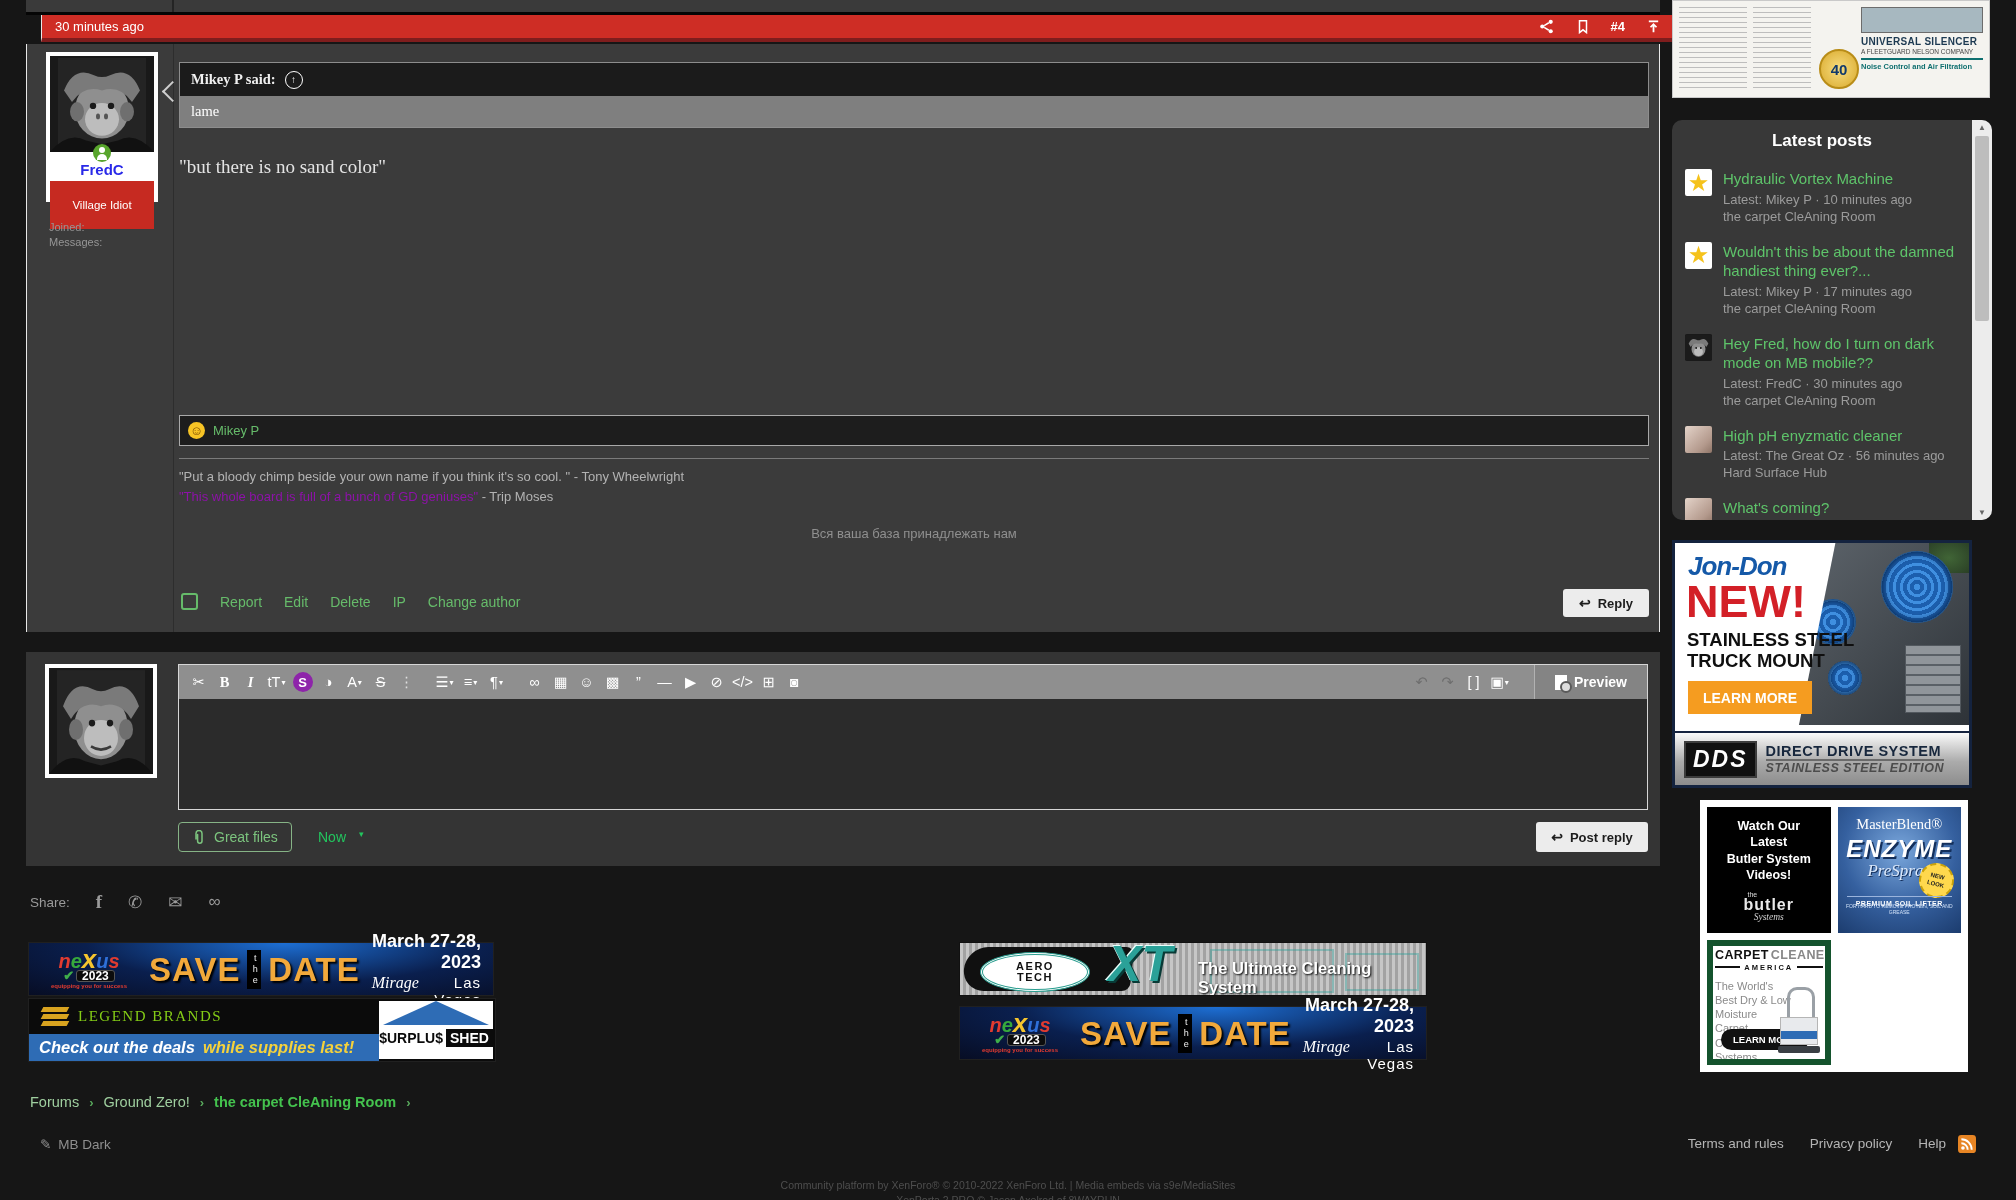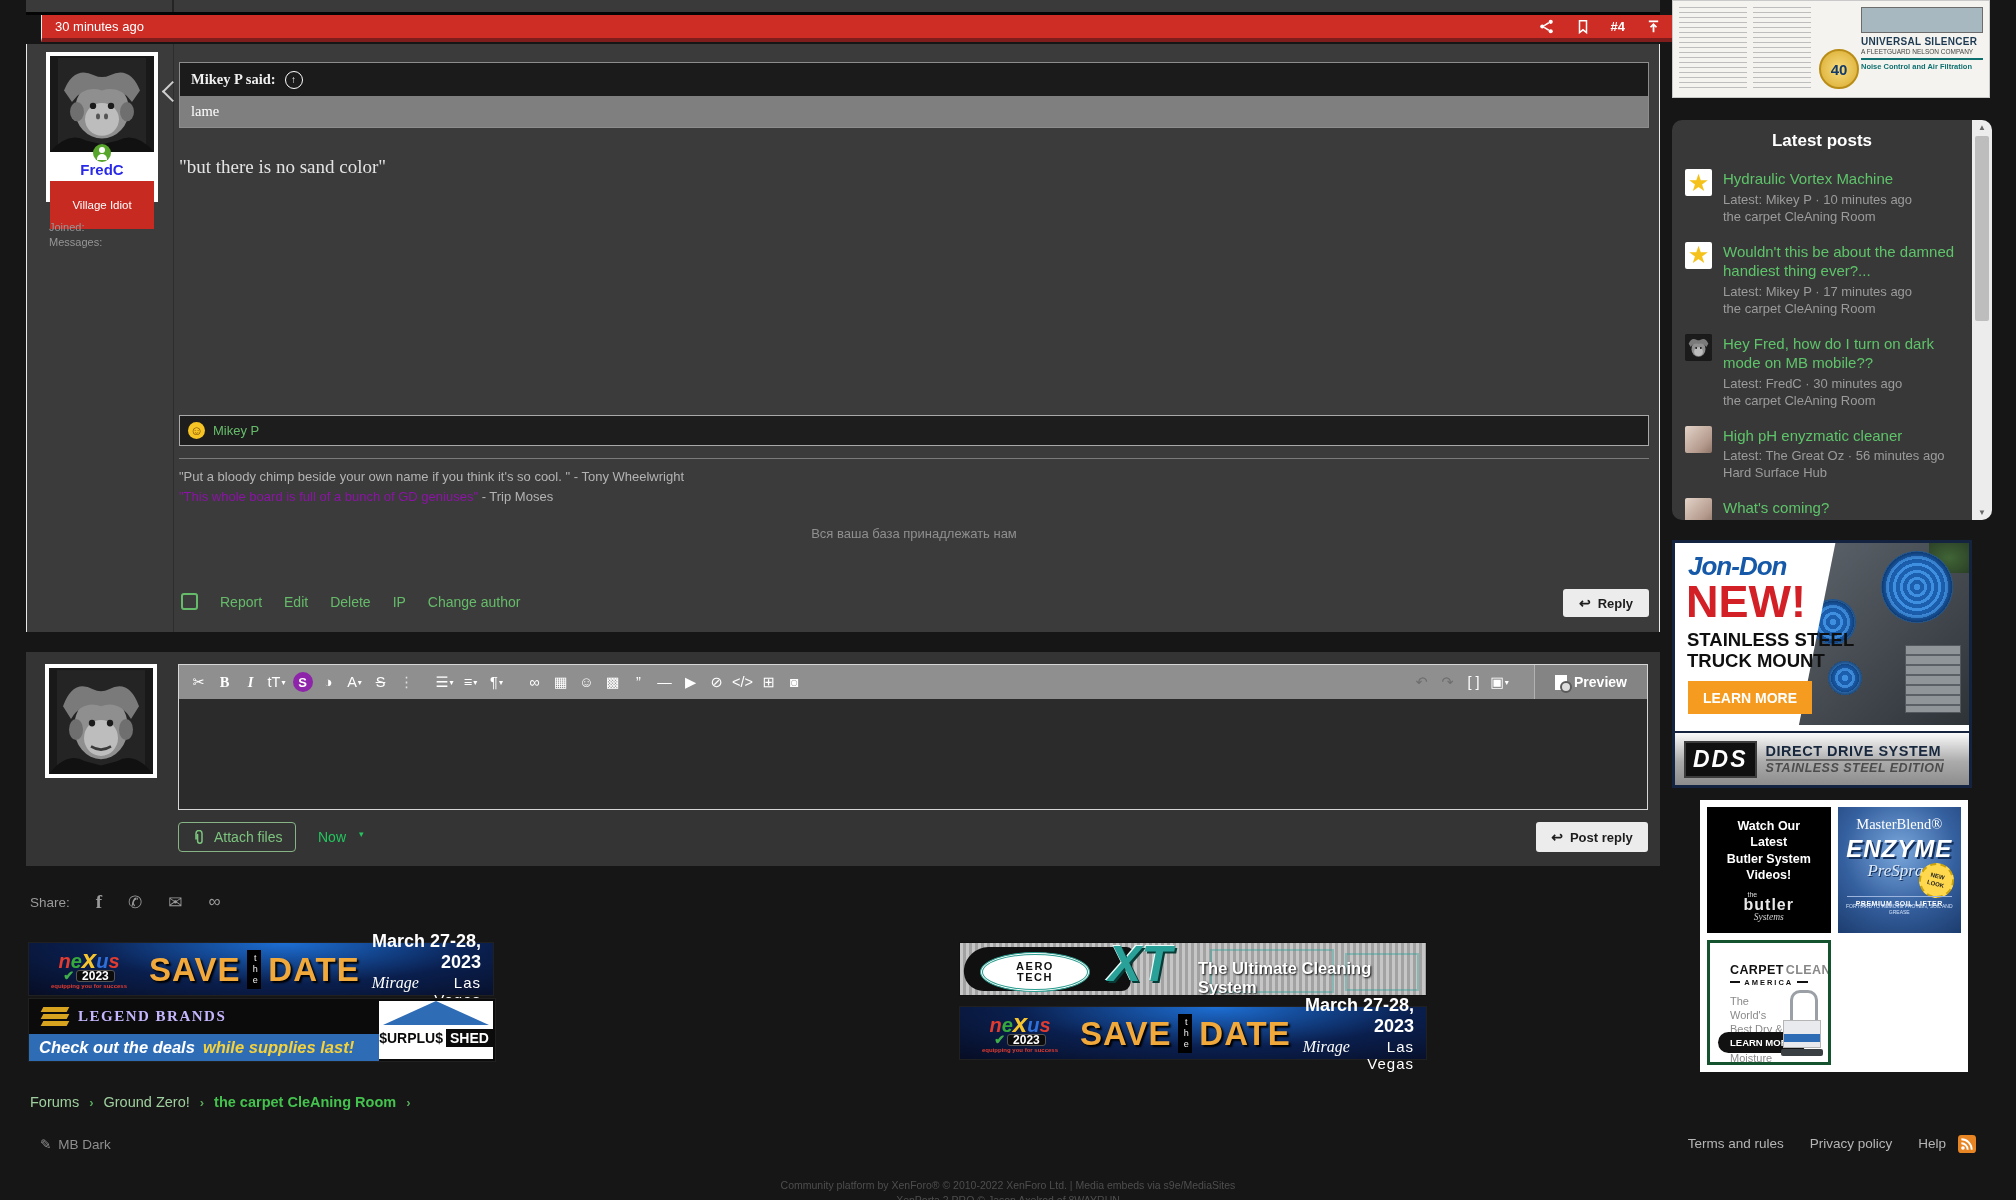--- a/index.html
+++ b/index.html
@@ -133,21 +133,21 @@
   .nx-mirage{font-family:"Liberation Serif",serif;font-style:italic;font-size:16px}
   .nx-lv{font-size:15px;font-weight:300;letter-spacing:1px}
   #nexus1{left:28px;top:942px}
   #nexus2{left:959px;top:1006px;width:468px}
 
   
   #legend{left:28px;top:998px;width:466px;height:62px;background:#0b0b0b;border:1px solid #202020;cursor:pointer}
   .lg-top{height:34px;display:flex;align-items:center;gap:10px;padding-left:13px}
   .lg-chev{display:flex;flex-direction:column;gap:2px}
   .lg-chev i{display:block;width:26px;height:5px;background:#d8a31f;transform:skewX(-28deg)}
-  .lg-name{color:#c4b5fd;font-weight:700;font-size:15px;letter-spacing:1.5px;font-family:"Liberation Serif",serif}
+  .lg-name{color:#84cc16;font-weight:400;font-size:15px;letter-spacing:1.5px;font-family:"Liberation Serif",serif}
   .lg-strip{position:absolute;left:0;right:116px;bottom:0;height:27px;background:#2e6cb5;display:flex;
             align-items:center;gap:8px;padding-left:10px}
   .lg-deals{color:#fff;font-weight:800;font-style:italic;font-size:16.5px}
   .lg-supplies{color:#f5d23c;font-weight:800;font-style:italic;font-size:16.5px}
   .lg-shed{position:absolute;right:2px;bottom:2px;width:114px;height:58px;background:#fff}
   .lg-roof{width:0;height:0;margin:0 auto;border-left:53px solid transparent;border-right:53px solid transparent;
            border-bottom:24px solid #2e6cb5}
   .lg-shed-row{display:flex;align-items:center;justify-content:center;margin-top:4px}
   .lg-surplus{color:#0b0b0b;font-weight:900;font-size:14px}
   .lg-shedword{background:#0b0b0b;color:#fff;font-weight:900;font-size:14px;padding:1px 4px;margin-left:3px}
@@ -259,21 +259,21 @@
   .mb-brand{font-family:"Liberation Serif",serif;font-size:14.5px}
   .mb-enzyme{font-weight:900;font-size:24px;font-style:italic;letter-spacing:1px;text-shadow:2px 2px 0 #14305c;margin-top:2px}
   .mb-prespray{font-family:"Liberation Serif",serif;font-style:italic;font-size:17px;color:#dce9fb;margin-top:-2px;
                text-shadow:1px 1px 0 #14305c}
   .mb-badge{position:absolute;right:7px;top:56px;width:31px;height:31px;border-radius:50%;background:#ffd84d;color:#222;
             font-size:6px;font-weight:800;display:flex;align-items:center;justify-content:center;text-align:center;
             transform:rotate(14deg);border:2px dashed #caa20a;line-height:1.2}
   .mb-bar{position:absolute;left:9px;right:9px;bottom:26px;text-align:center;font-size:7px;font-weight:800;
           letter-spacing:.5px;border-top:1px solid #9ab4dd;padding-top:3px}
   .mb-sub{position:absolute;left:0;right:0;bottom:18px;text-align:center;font-size:5px;color:#cfe0f7}
-  .ad-cca{background:#fff;border:3px solid #14532d;box-sizing:border-box;padding:20px}
+  .ad-cca{background:#fff;border:6px solid #14532d;box-sizing:border-box;padding:2px}
   .cca-h1{display:flex;align-items:baseline;font-weight:900;font-size:12.5px;color:#111;letter-spacing:.4px}
   .cca-h1 .lt{color:#888;margin-left:2px}
   .cca-h2{display:flex;align-items:center;gap:4px;font-size:7.5px;font-weight:800;letter-spacing:2px;color:#111;margin-top:1px}
   .cca-h2 i{flex:1;height:2px;background:#111}
   .cca-text{margin-top:7px;font-size:11px;color:#8a8a8a;line-height:1.3;width:72%}
   .cca-cta{position:absolute;left:8px;bottom:9px;background:#111;color:#fff;font-size:9.5px;font-weight:700;
            padding:5px 12px;border-radius:12px}
   .cca-machine{position:absolute;right:5px;bottom:8px;width:42px;height:64px}
   .cca-handle{width:22px;height:27px;border:3px solid #9aa0a6;border-bottom:none;border-radius:10px 10px 0 0;margin-left:9px}
   .cca-body{width:36px;height:26px;background:#e8eaed;border:1px solid #b5b5b5;position:relative;margin-left:2px}
@@ -506,21 +506,21 @@
         <span>Preview</span>
       </span>
     </div>
     <div class="editor-input"></div>
   </div>
 
   <div class="attach-btn">
     <svg width="14" height="15" viewBox="0 0 14 15">
         <path d="M4 9 L4 3.5 a3 3 0 0 1 6 0 L10 11 a2.2 2.2 0 0 1 -4.4 0 L5.6 4.5" stroke="#7cc47e" fill="none" stroke-width="1.5" stroke-linecap="round"></path>
       </svg>
-    <span>Attach files</span>
+    <span>Great files</span>
   </div>
   <span class="when-lbl">
     <span>Now</span>
       <span class="caret">▾</span>
   </span>
   <div class="btn-light post-reply-btn">
     <span class="btn-arrow">↩</span>
     <span>Post reply</span>
   </div>
 </div>

